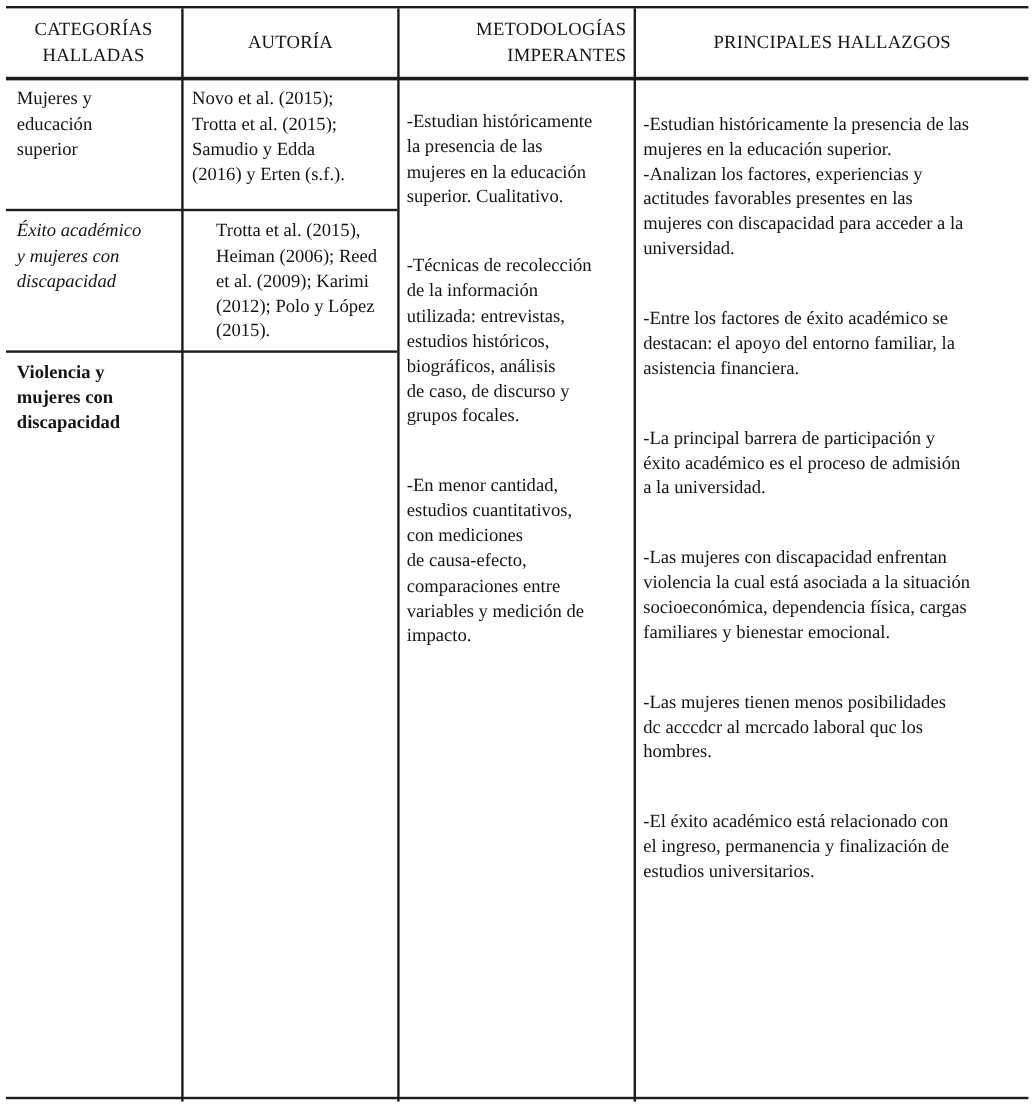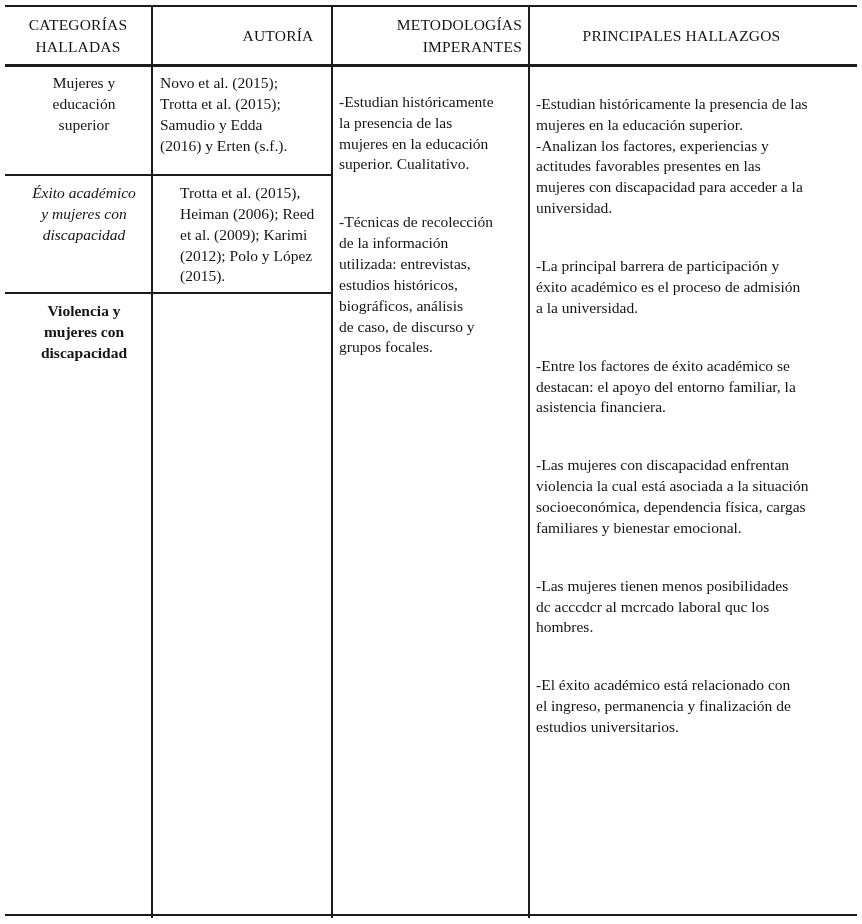--- a/index.html
+++ b/index.html
@@ -75,36 +75,36 @@
     display: flex;
     align-items: center;
     justify-content: center;
     text-align: center;
     font-size: 15.5px;
     line-height: 1.38;
     letter-spacing: 0.2px;
   }
   .hdr .inner { width: 100%; padding: 0 6px; box-sizing: border-box; }
   .hdr.h1 { left: 0;     width: 146px; }
-  .hdr.h2 { left: 148px; width: 178px; margin-left: 36px; }
+  .hdr.h2 { left: 148px; width: 178px; }
   .hdr.h3 { left: 328px; width: 195px; text-align: right; }
-  .hdr.h4 { left: 513px; width: 327px; }
+  .hdr.h4 { left: 525px; width: 327px; }
 
   
   .cell {
     position: absolute;
     box-sizing: border-box;
     font-size: 15.5px;
     line-height: 1.345;
     white-space: pre-line;
     text-align: left;
   }
 
   
-  .c1 { left: 9px; width: 140px; text-align: center; }
+  .c1 { left: 9px; width: 140px; }
   .c1.row1 { top: 66px; }
   .c1.row2 { top: 176px; font-style: italic; }
   .c1.row3 { top: 294px; font-weight: bold; }
 
   
   .c2 { left: 155px; width: 172px; }
   .c2.row1 { top: 66px; }
   .c2.row2 { top: 176px; margin-left: 20px; }
   .c2.row3 { top: 294px; }
 
@@ -179,35 +179,42 @@
 la presencia de las
 mujeres en la educación
 superior. Cualitativo.</p>
       <p class="para">-Técnicas de recolección
 de la información
 utilizada: entrevistas,
 estudios históricos,
 biográficos, análisis
 de caso, de discurso y
 grupos focales.</p>
+      <p class="para">-En menor cantidad,
+estudios cuantitativos,
+con mediciones
+de causa-efecto,
+comparaciones entre
+variables y medición de
+impacto.</p>
     </div>
 
     <div class="cell c4">
       <p class="para">-Estudian históricamente la presencia de las
 mujeres en la educación superior.
 -Analizan los factores, experiencias y
 actitudes favorables presentes en las
 mujeres con discapacidad para acceder a la
 universidad.</p>
+      <p class="para">-Entre los factores de éxito académico se
+destacan: el apoyo del entorno familiar, la
+asistencia financiera.</p>
       <p class="para">-La principal barrera de participación y
 éxito académico es el proceso de admisión
 a la universidad.</p>
-      <p class="para">-Entre los factores de éxito académico se
-destacan: el apoyo del entorno familiar, la
-asistencia financiera.</p>
       <p class="para">-Las mujeres con discapacidad enfrentan
 violencia la cual está asociada a la situación
 socioeconómica, dependencia física, cargas
 familiares y bienestar emocional.</p>
       <p class="para">-Las mujeres tienen menos posibilidades
 dc acccdcr al mcrcado laboral quc los
 hombres.</p>
       <p class="para">-El éxito académico está relacionado con
 el ingreso, permanencia y finalización de
 estudios universitarios.</p>

